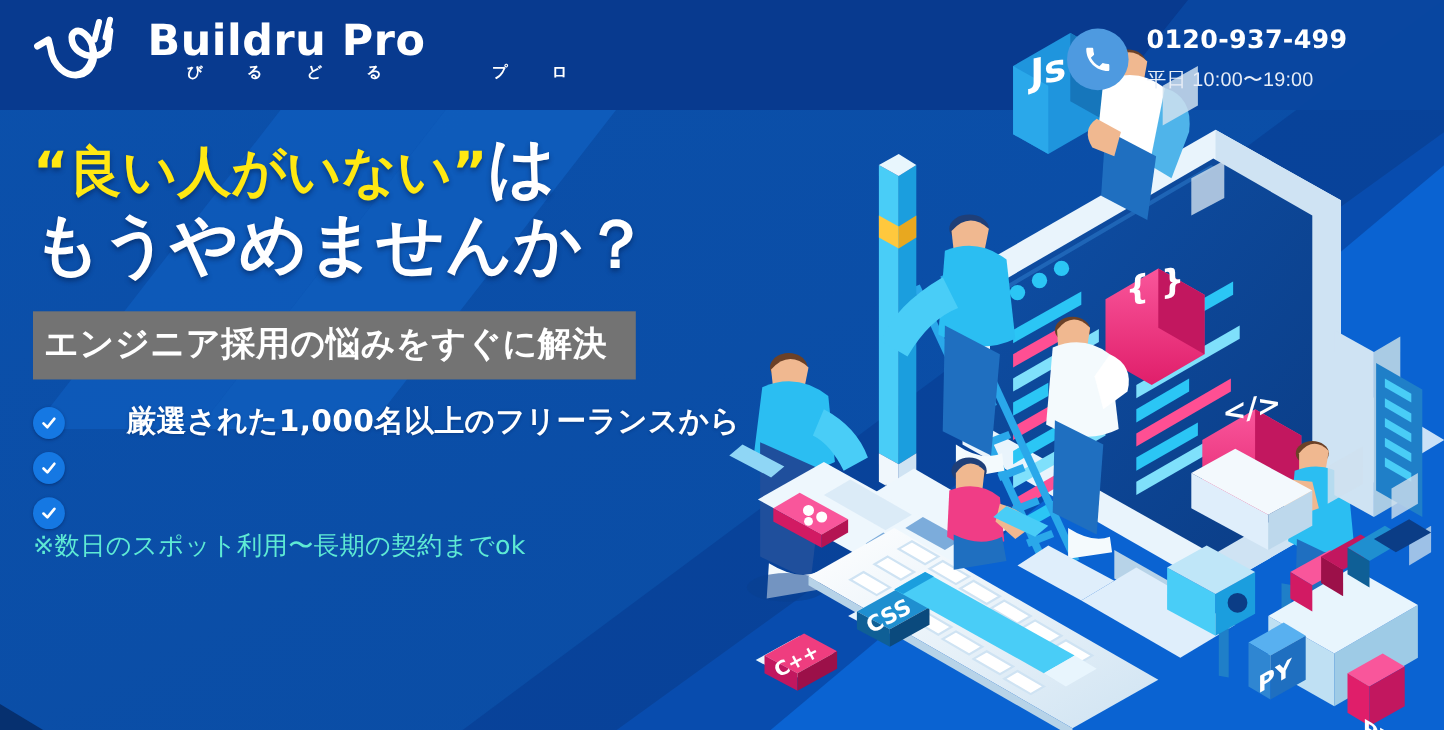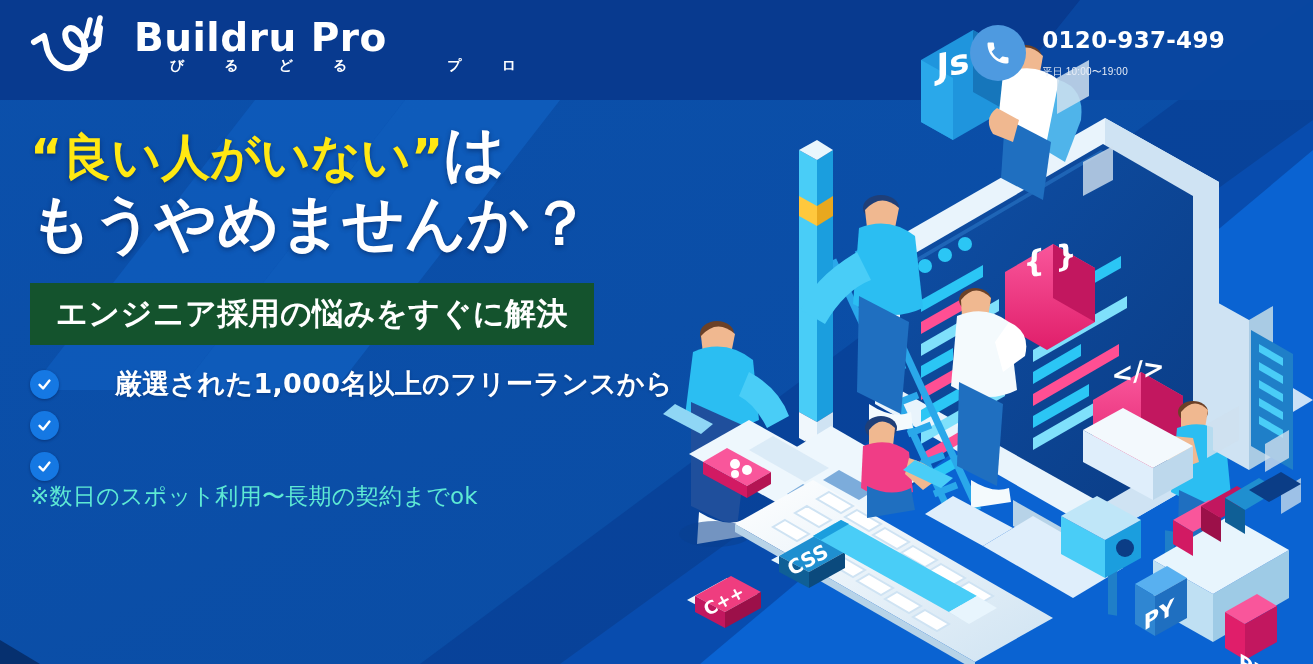--- a/index.html
+++ b/index.html
@@ -46,41 +46,41 @@
   .phone-circle {
     width:56px; height:56px; border-radius:50%;
     background:#4e9ae0; display:flex; align-items:center; justify-content:center;
     flex:0 0 auto;
   }
   .phone-texts { display:flex; flex-direction:column; gap:12px; }
   .phone-number {
     color:#ffffff; font-size:23px; font-weight:700; letter-spacing:.3px;
     line-height:1.1; font-family:"DejaVu Sans","Liberation Sans",sans-serif;
   }
-  .phone-hours { color:#e8eef7; font-size:10px; line-height:1.2; letter-spacing:.2px; }
+  .phone-hours { color:#e8eef7; font-size:18px; line-height:1.2; letter-spacing:.2px; }
 
   
   .copy { position:absolute; left:30px; top:118px; width:680px; z-index:40; }
   .headline { line-height:1.14; }
   .headline-row { display:block; white-space:nowrap; }
   .hl-y {
     color:#ffe812; font-size:49px; font-weight:700;
     text-shadow:0 2px 5px rgba(0,20,60,.45);
     font-family:"DejaVu Sans","Liberation Sans",sans-serif;
   }
   .hl-w {
     color:#ffffff; font-size:61px; font-weight:700;
     text-shadow:0 2px 5px rgba(0,20,60,.45);
     font-family:"DejaVu Sans","Liberation Sans",sans-serif;
   }
   .sub-bar {
     margin-top:26px; display:inline-block;
-    background:#14532d; color:#ffffff;
+    background:#737373; color:#ffffff;
     font-size:31px; font-weight:700; letter-spacing:.5px;
-    padding:13px 26px 15px 26px; line-height:1.1;
+    padding:13px 26px 15px 10px; line-height:1.1;
     font-family:"DejaVu Sans","Liberation Sans",sans-serif;
     text-align:center;
   }
   .bullets { margin-top:24px; display:flex; flex-direction:column; gap:12px; }
   .bullet { display:flex; align-items:center; gap:16px; }
   .check {
     width:29px; height:29px; border-radius:50%; background:#1578e3;
     flex:0 0 auto; display:flex; align-items:center; justify-content:center;
     box-shadow:0 1px 3px rgba(0,10,40,.35);
   }

